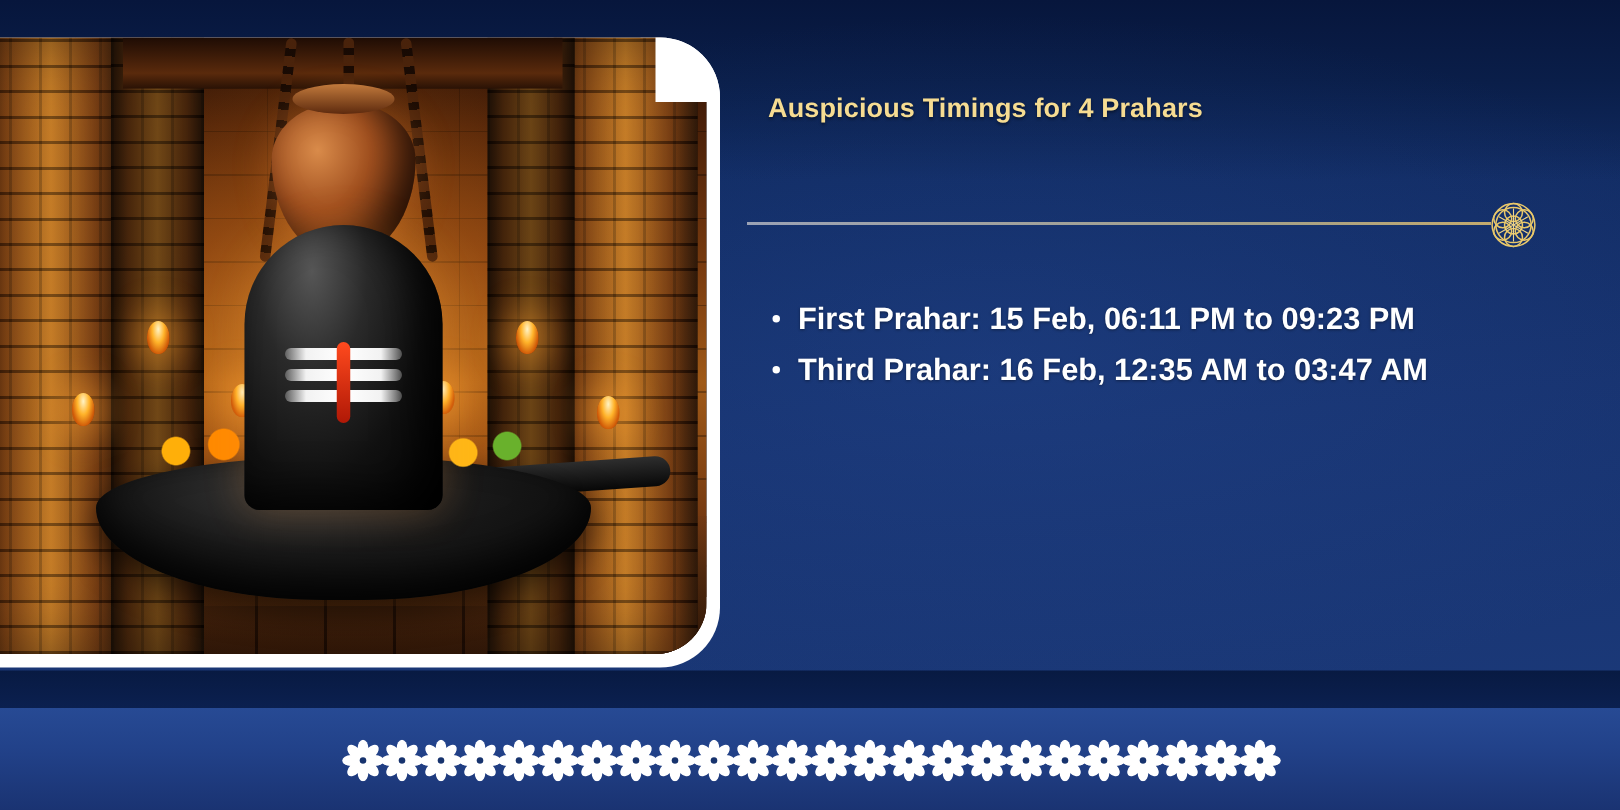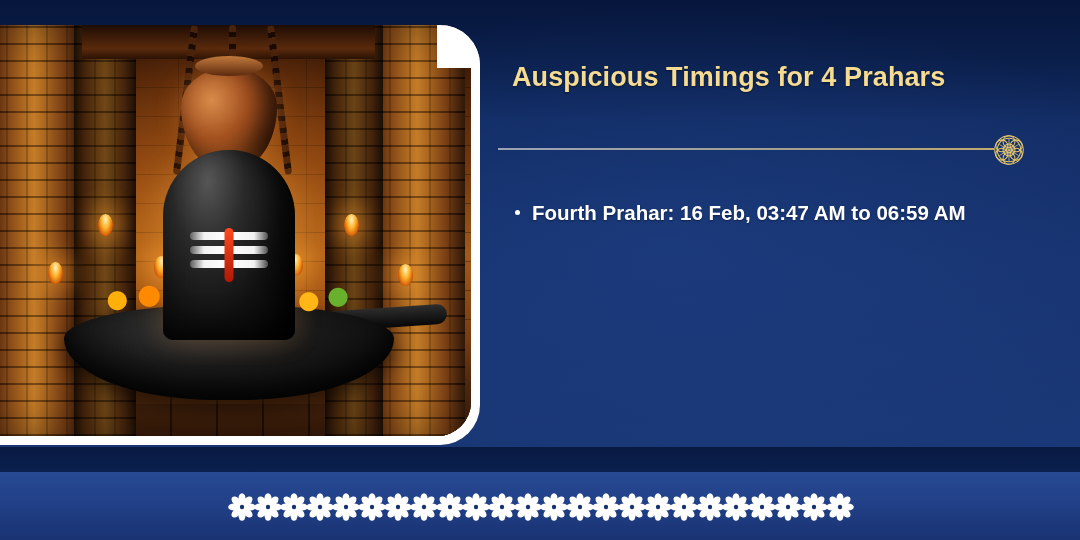--- a/index.html
+++ b/index.html
@@ -215,21 +215,21 @@
   }
 
   
   .panel {
     position:absolute;
     left:498px; top:0; right:0; bottom:0;
   }
   .title {
     position:absolute; left:14px; top:62px;
     width:540px;
-    font-size:27px; font-weight:bold;
+    font-size:18px; font-weight:bold;
     color:#f6dc92;
     letter-spacing:.1px;
     text-shadow:0 1px 2px rgba(0,0,0,.45);
   }
   .divider-row {
     position:absolute; left:0px; top:138px; width:560px; height:22px;
   }
   .divider-line {
     position:absolute; left:0; top:10px; width:496px; height:2px;
     background:linear-gradient(90deg,rgba(200,200,205,.75),rgba(190,180,140,.85) 70%,rgba(214,183,110,.9));
@@ -348,21 +348,22 @@
           <circle cx="50" cy="50" r="25.5"></circle>
           <circle cx="50" cy="50" r="31"></circle>
         </g>
         <g stroke="#f0d585" stroke-width="1.6" fill="none">
           <path d="M50 26 L50 74 M29 38 L71 62 M29 62 L71 38"></path>
         </g>
       </svg>
     </div>
 
     <ul class="bullets">
-      <li>Fourth Prahar: 16 Feb, 03:47 AM to 06:59 AM</li>
+      <li>First Prahar: 15 Feb, 06:11 PM to 09:23 PM</li>
+      <li>Third Prahar: 16 Feb, 12:35 AM to 03:47 AM</li>
     </ul>
   </div>
 
   <div class="band-dark"></div>
   <div class="band-light"></div>
   <div class="flower-row" id="flower-row">
       <svg viewBox="0 0 32 32" width="28" height="28">
         <ellipse cx="25.20" cy="16.00" rx="4.1" ry="6.6" fill="#ffffff" transform="rotate(90 25.20 16.00)"></ellipse>
         <ellipse cx="22.51" cy="22.51" rx="4.1" ry="6.6" fill="#ffffff" transform="rotate(135 22.51 22.51)"></ellipse>
         <ellipse cx="16.00" cy="25.20" rx="4.1" ry="6.6" fill="#ffffff" transform="rotate(180 16.00 25.20)"></ellipse>

